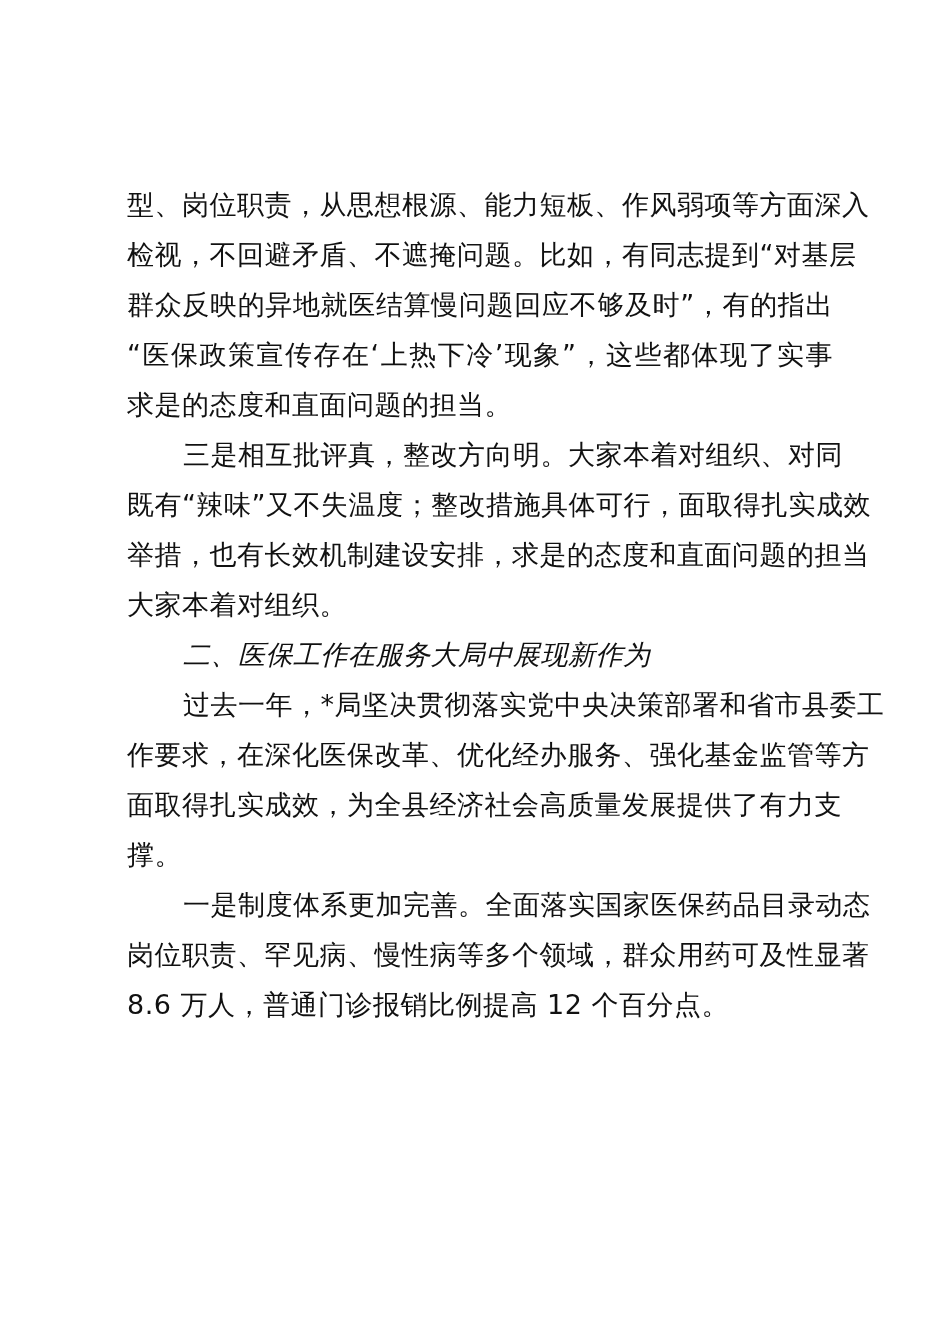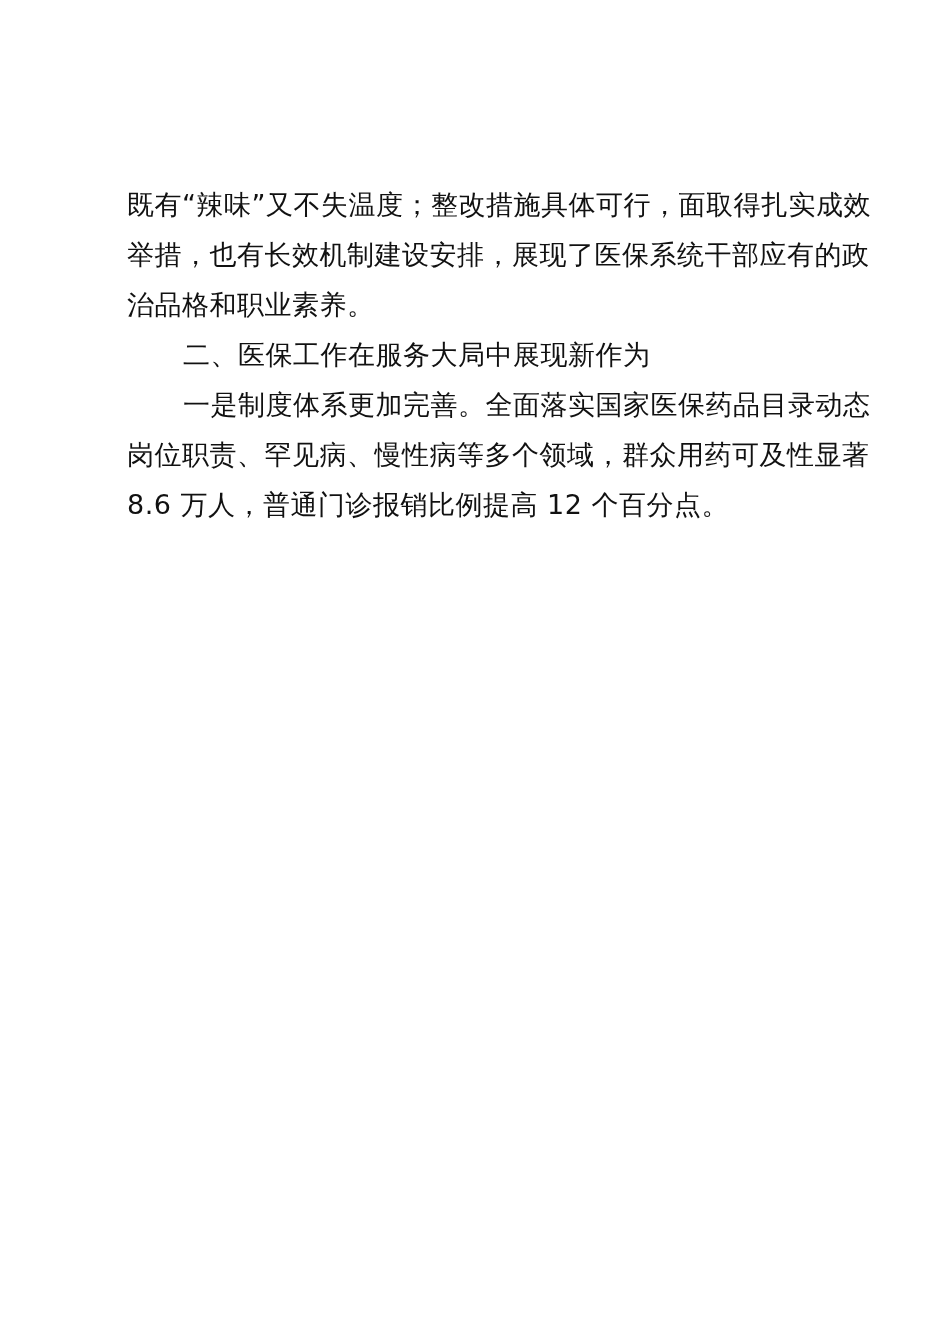--- a/index.html
+++ b/index.html
@@ -37,38 +37,53 @@
       text-align-last: justify;
     }
     .line.last {
       text-align-last: left;
     }
     .line.indent {
       padding-left: 56px;
     }
     .heading .line {
       text-align-last: left;
+      font-style: italic;
     }
   </style>
 </head>
 <body>
 
 <div class="page">
 
+  <div class="para">
+    <span class="line">型、岗位职责，从思想根源、能力短板、作风弱项等方面深入</span>
+    <span class="line">检视，不回避矛盾、不遮掩问题。比如，有同志提到“对基层</span>
+    <span class="line">群众反映的异地就医结算慢问题回应不够及时”，有的指出</span>
+    <span class="line">“医保政策宣传存在‘上热下冷’现象”，这些都体现了实事</span>
+    <span class="line last">求是的态度和直面问题的担当。</span>
+  </div>
 
   <div class="para">
+    <span class="line indent">三是相互批评真，整改方向明。大家本着对组织、对同</span>
     <span class="line">既有“辣味”又不失温度；整改措施具体可行，面取得扎实成效</span>
-    <span class="line">举措，也有长效机制建设安排，展现了医保系统干部应有的政</span>
-    <span class="line last">治品格和职业素养。</span>
+    <span class="line">举措，也有长效机制建设安排，求是的态度和直面问题的担当</span>
+    <span class="line last">大家本着对组织。</span>
   </div>
 
   <div class="para heading">
     <span class="line indent last">二、医保工作在服务大局中展现新作为</span>
   </div>
 
+  <div class="para">
+    <span class="line indent">过去一年，*局坚决贯彻落实党中央决策部署和省市县委工</span>
+    <span class="line">作要求，在深化医保改革、优化经办服务、强化基金监管等方</span>
+    <span class="line">面取得扎实成效，为全县经济社会高质量发展提供了有力支</span>
+    <span class="line last">撑。</span>
+  </div>
 
   <div class="para">
     <span class="line indent">一是制度体系更加完善。全面落实国家医保药品目录动态</span>
     <span class="line">岗位职责、罕见病、慢性病等多个领域，群众用药可及性显著</span>
     <span class="line last">8.6 万人，普通门诊报销比例提高 12 个百分点。</span>
   </div>
 
 </div>
 
 </body></html>

